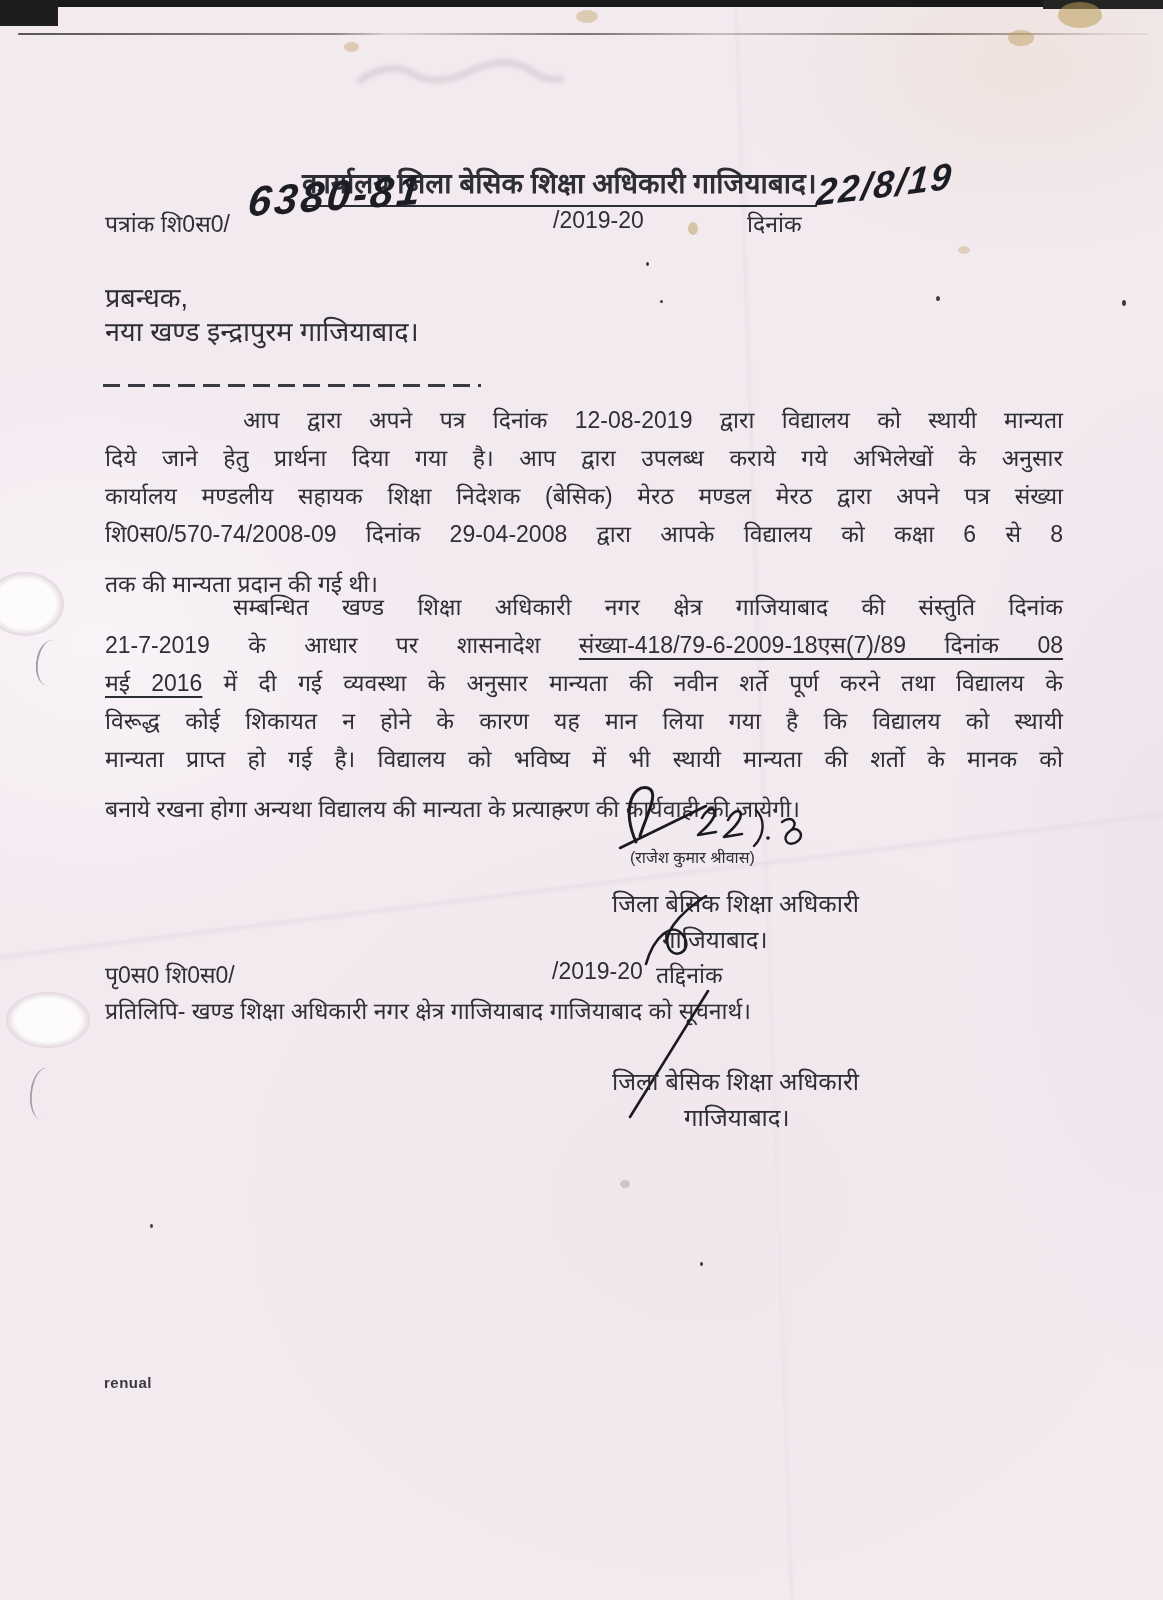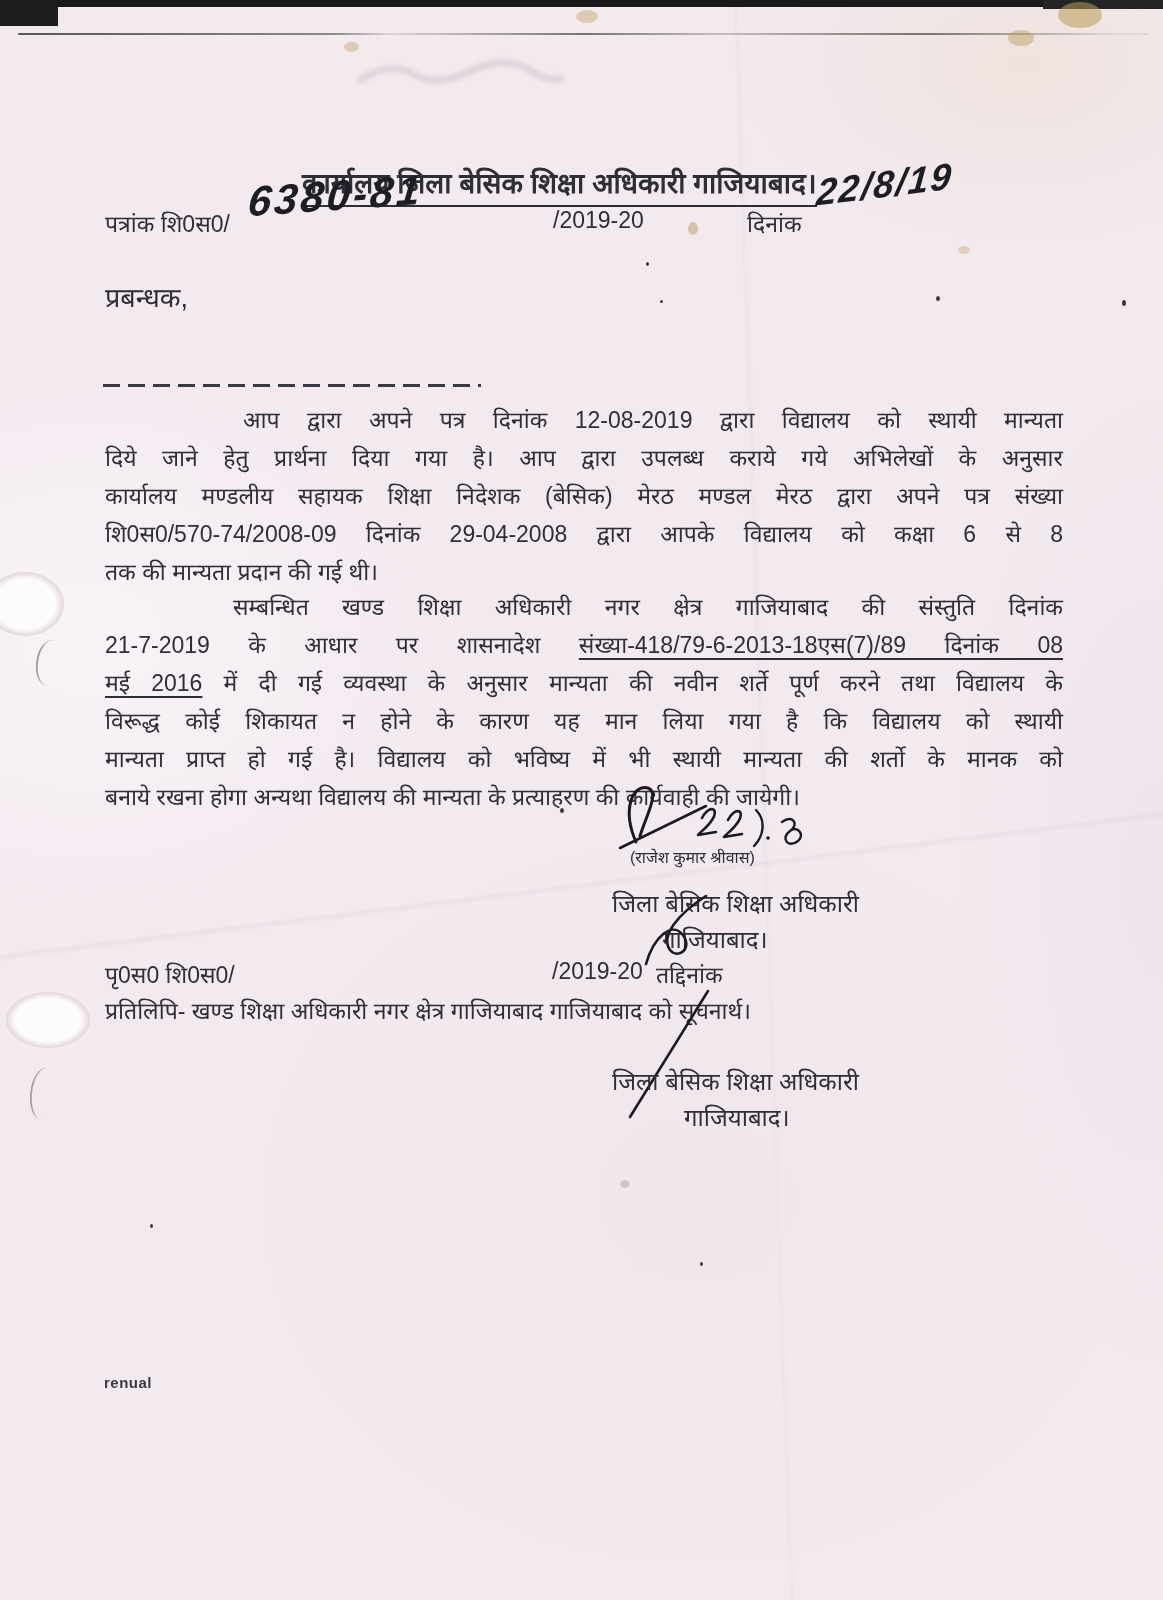--- a/index.html
+++ b/index.html
@@ -34,21 +34,21 @@
   .hw-num { left:248px; top:172px; font-size:42px; transform:rotate(-4deg) skewX(-10deg); letter-spacing:3px; }
   .hw-date { left:816px; top:164px; font-size:37px; transform:rotate(-7deg) skewX(-12deg); letter-spacing:2px; }
   
   .addr { left:105px; top:281px; font-size:27px; line-height:34px; }
   .dashes { left:103px; top:384px; width:378px; height:3px;
     background:repeating-linear-gradient(90deg,#3a3a42 0 17px, transparent 17px 25px); }
   
   .para { left:105px; width:958px; font-size:23px; }
   .para .ln { display:block; height:38px; line-height:38px; white-space:nowrap;
     text-align:justify; text-align-last:justify; overflow:visible; }
-  .para .ln.short { text-align-last:left; }
+  .para .ln.short { text-align-last:left;margin-top:12px; }
   .para .ln.ind1 { padding-left:138px; }
   .para .ln.ind2 { padding-left:128px; }
   .u { text-decoration:underline; text-decoration-thickness:2px; text-underline-offset:5px; }
   
   .sig-name { left:630px; top:846px; font-size:16px; }
   .sig-desig { left:612px; top:886px; font-size:24px; }
   .sig-place { left:662px; top:922px; font-size:24px; }
   .end-desig { left:612px; top:1064px; font-size:24px; }
   .end-place { left:684px; top:1100px; font-size:24px; }
   .renual { left:104px; top:1374px; font-size:15px; font-weight:bold; color:#3a3a40; letter-spacing:.5px; }
@@ -80,34 +80,35 @@
 
   <div class="abs title">कार्यालय जिला बेसिक शिक्षा अधिकारी गाजियाबाद।</div>
   <div class="abs t23" style="left:105px; top:207px;">पत्रांक शि0स0/</div>
   <div class="abs hw hw-num">6380-81</div>
   <div class="abs t23" style="left:553px; top:207px;">/2019-20</div>
   <div class="abs t23" style="left:747px; top:207px;">दिनांक</div>
   <div class="abs hw hw-date">22/8/19</div>
 
   <div class="abs addr">
     <div>प्रबन्धक,</div>
+    <div>नया खण्ड इन्द्रापुरम गाजियाबाद।</div>
   </div>
   <div class="abs dashes"></div>
 
   <div class="abs para" style="top:401px;">
     <span class="ln ind1">आप द्वारा अपने पत्र दिनांक 12-08-2019 द्वारा विद्यालय को स्थायी मान्यता</span>
     <span class="ln">दिये जाने हेतु प्रार्थना दिया गया है। आप द्वारा उपलब्ध कराये गये अभिलेखों के अनुसार</span>
     <span class="ln">कार्यालय मण्डलीय सहायक शिक्षा निदेशक (बेसिक) मेरठ मण्डल मेरठ द्वारा अपने पत्र संख्या</span>
     <span class="ln">शि0स0/570-74/2008-09 दिनांक 29-04-2008 द्वारा आपके विद्यालय को कक्षा 6 से 8</span>
     <span class="ln short">तक की मान्यता प्रदान की गई थी।</span>
   </div>
 
   <div class="abs para" style="top:588px;">
     <span class="ln ind2">सम्बन्धित खण्ड शिक्षा अधिकारी नगर क्षेत्र गाजियाबाद की संस्तुति दिनांक</span>
-    <span class="ln"><span>21-7-2019 के आधार पर शासनादेश </span><span class="u">संख्या-418/79-6-2013-18एस(7)/89 दिनांक 08</span></span>
+    <span class="ln"><span>21-7-2019 के आधार पर शासनादेश </span><span class="u">संख्या-418/79-6-2009-18एस(7)/89 दिनांक 08</span></span>
     <span class="ln"><span class="u">मई 2016</span><span> में दी गई व्यवस्था के अनुसार मान्यता की नवीन शर्ते पूर्ण करने तथा विद्यालय के</span></span>
     <span class="ln">विरूद्ध कोई शिकायत न होने के कारण यह मान लिया गया है कि विद्यालय को स्थायी</span>
     <span class="ln">मान्यता प्राप्त हो गई है। विद्यालय को भविष्य में भी स्थायी मान्यता की शर्तो के मानक को</span>
     <span class="ln short">बनाये रखना होगा अन्यथा विद्यालय की मान्यता के प्रत्याहरण की कार्यवाही की जायेगी।</span>
   </div>
 
   <svg class="abs ink" style="left:598px; top:776px;" width="230" height="88" viewBox="0 0 230 88">
     <path d="M38,66 C24,34 34,8 50,12 C62,16 48,40 42,60" stroke-width="3"></path>
     <path d="M22,72 L108,30" stroke-width="2.6"></path>
     <path d="M104,42 c7,-14 18,-10 10,2 c-5,8 -12,12 -14,15 l18,-3" stroke-width="2.6"></path>

